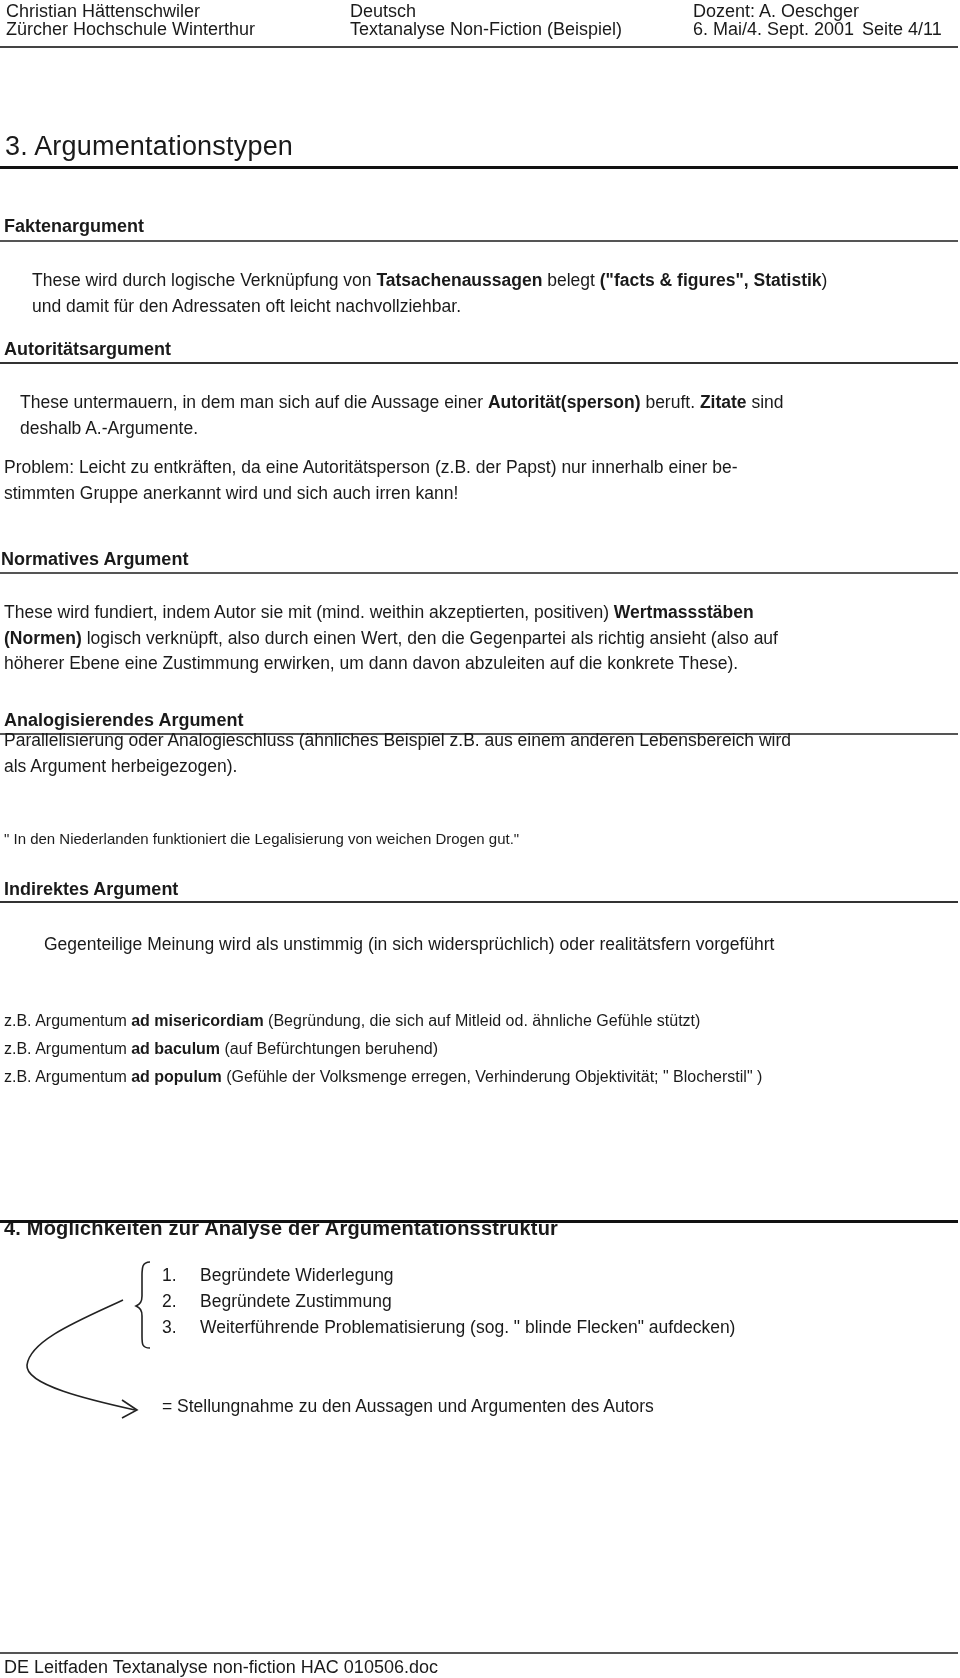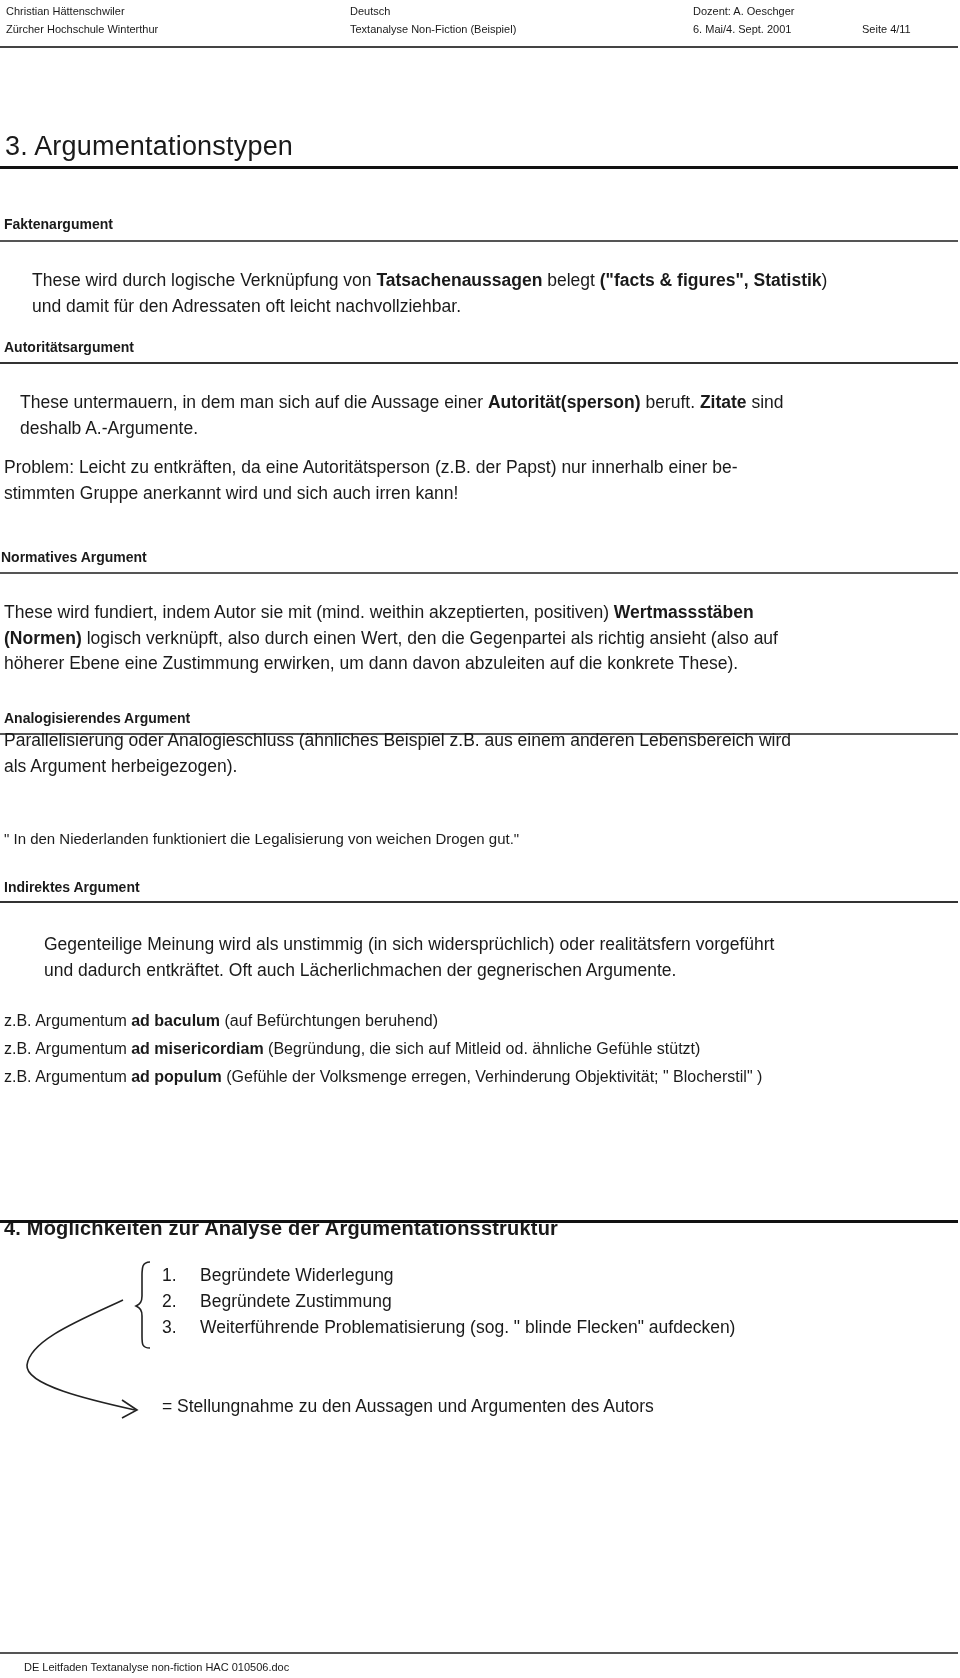--- a/index.html
+++ b/index.html
@@ -1,24 +1,24 @@
 <!DOCTYPE html>
 <html><head>
 <meta charset="utf-8">
 <style>
   html, body { margin: 0; padding: 0; background: #ffffff; }
   body {
     width: 960px; height: 1678px; position: relative; overflow: hidden;
     font-family: "Liberation Sans", sans-serif; color: #1a1a1a;
   }
   .abs { position: absolute; }
-  .hdr { font-size: 11px; line-height: 22px; white-space: nowrap; }
+  .hdr { font-size: 18px; line-height: 22px; white-space: nowrap; }
   .rule { position: absolute; left: 0; width: 958px; background: #333; }
   .h1 { font-size: 27px; font-weight: normal; letter-spacing: 0.2px; white-space: nowrap; }
-  .h3 { font-size: 14px; font-weight: bold; white-space: nowrap; }
+  .h3 { font-size: 18px; font-weight: bold; white-space: nowrap; }
   .p { font-size: 17.5px; line-height: 25.5px; width: 955px; }
   .small { font-size: 15px; }
   b { font-weight: bold; }
   .list { font-size: 17.5px; line-height: 26px; }
   .list .num { display: inline-block; width: 38px; }
 </style>
 </head>
 <body>
 
 <div class="abs hdr" style="left:6px;top:0px;">Christian Hättenschwiler</div>
@@ -64,25 +64,24 @@
 <div class="abs p" style="left:4px;top:728px;">
   <span>Parallelisierung oder Analogieschluss (ähnliches Beispiel z.B. aus einem anderen Lebensbereich wird</span><br>
   <span>als Argument herbeigezogen).</span>
 </div>
 <div class="abs small" style="left:4px;top:830px;">" In den Niederlanden funktioniert die Legalisierung von weichen Drogen gut."</div>
 
 <div class="abs h3" style="left:4px;top:879px;">Indirektes Argument</div>
 <div class="rule" style="top:901px;height:2px;background:#333;"></div>
 <div class="abs p" style="left:4px;top:932px;margin-left:40px;">
   <span>Gegenteilige Meinung wird als unstimmig (in sich widersprüchlich) oder realitätsfern vorgeführt</span><br>
-  <span>und dadurch entkräftet. Oft auch Lächerlichmachen der gegnerischen Argumente.</span>
 </div>
 <div class="abs" style="left:4px;top:1007px;font-size:16px;line-height:28px;">
+  <div><span>z.B. Argumentum </span><b>ad misericordiam</b><span> (Begründung, die sich auf Mitleid od. ähnliche Gefühle stützt)</span></div>
   <div><span>z.B. Argumentum </span><b>ad baculum</b><span> (auf Befürchtungen beruhend)</span></div>
-  <div><span>z.B. Argumentum </span><b>ad misericordiam</b><span> (Begründung, die sich auf Mitleid od. ähnliche Gefühle stützt)</span></div>
   <div><span>z.B. Argumentum </span><b>ad populum</b><span> (Gefühle der Volksmenge erregen, Verhinderung Objektivität; " Blocherstil" )</span></div>
 </div>
 
 <div class="abs h1" style="left:4px;top:1185px;font-weight:bold;font-size:20px;margin-top:32px;">4. Möglichkeiten zur Analyse der Argumentationsstruktur</div>
 <div class="rule" style="top:1220px;height:3px;background:#111;"></div>
 
 <svg class="abs" style="left:0;top:1240px;" width="160" height="190" viewBox="0 0 160 190">
 
   <path d="M150 22 C142 22 142 28 142 36 L142 56 C142 62 140 64 136 66 C140 68 142 70 142 76 L142 96 C142 104 142 108 150 108" fill="none" stroke="#222" stroke-width="1.6"></path>
 
@@ -92,14 +91,14 @@
 
 <div class="abs list" style="left:162px;top:1262px;">
   <div><span class="num">1.</span><span>Begründete Widerlegung</span></div>
   <div><span class="num">2.</span><span>Begründete Zustimmung</span></div>
   <div><span class="num">3.</span><span>Weiterführende Problematisierung (sog. " blinde Flecken"  aufdecken)</span></div>
 </div>
 
 <div class="abs" style="left:162px;top:1396px;font-size:17.5px;">= Stellungnahme zu den Aussagen und Argumenten des Autors</div>
 
 <div class="rule" style="top:1652px;height:2px;background:#555;"></div>
-<div class="abs hdr" style="left:4px;top:1656px;margin-left:20px;">DE Leitfaden Textanalyse non-fiction HAC 010506.doc</div>
+<div class="abs hdr" style="left:4px;top:1656px;">DE Leitfaden Textanalyse non-fiction HAC 010506.doc</div>
 <div class="abs hdr" style="left:693px;top:1656px;margin-top:44px;">Print Date/Time: 04.09.01/13:51</div>
 
 </body></html>

